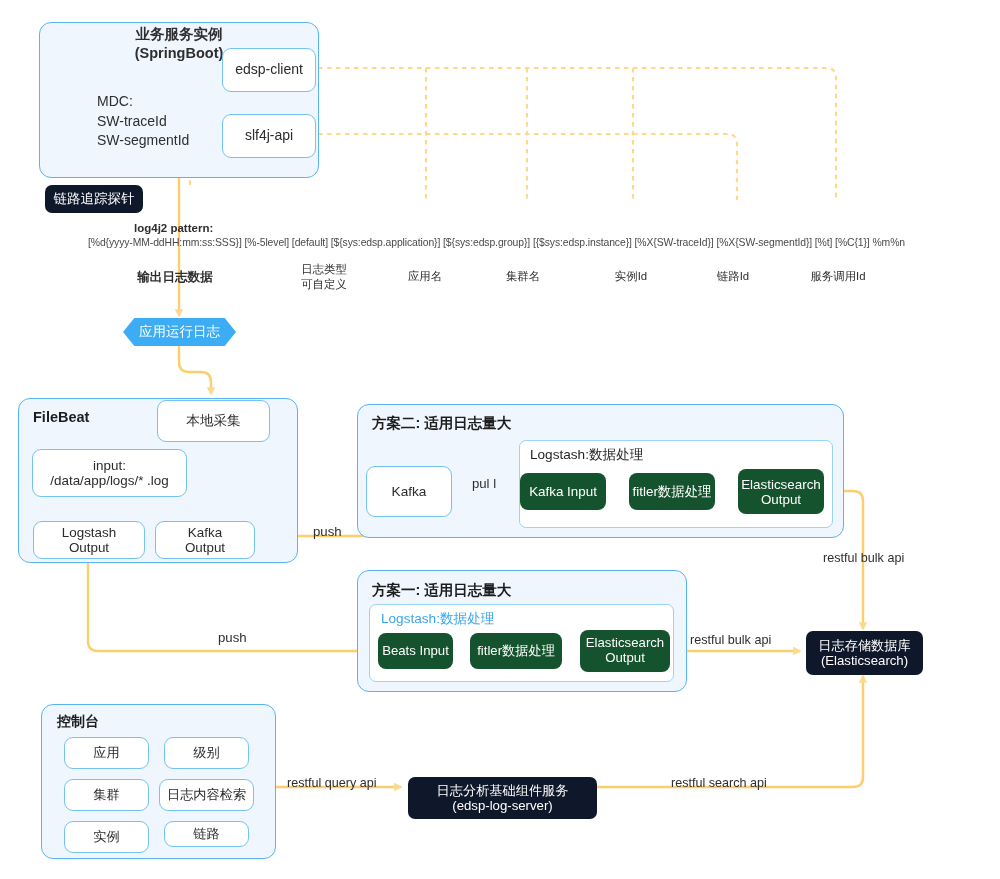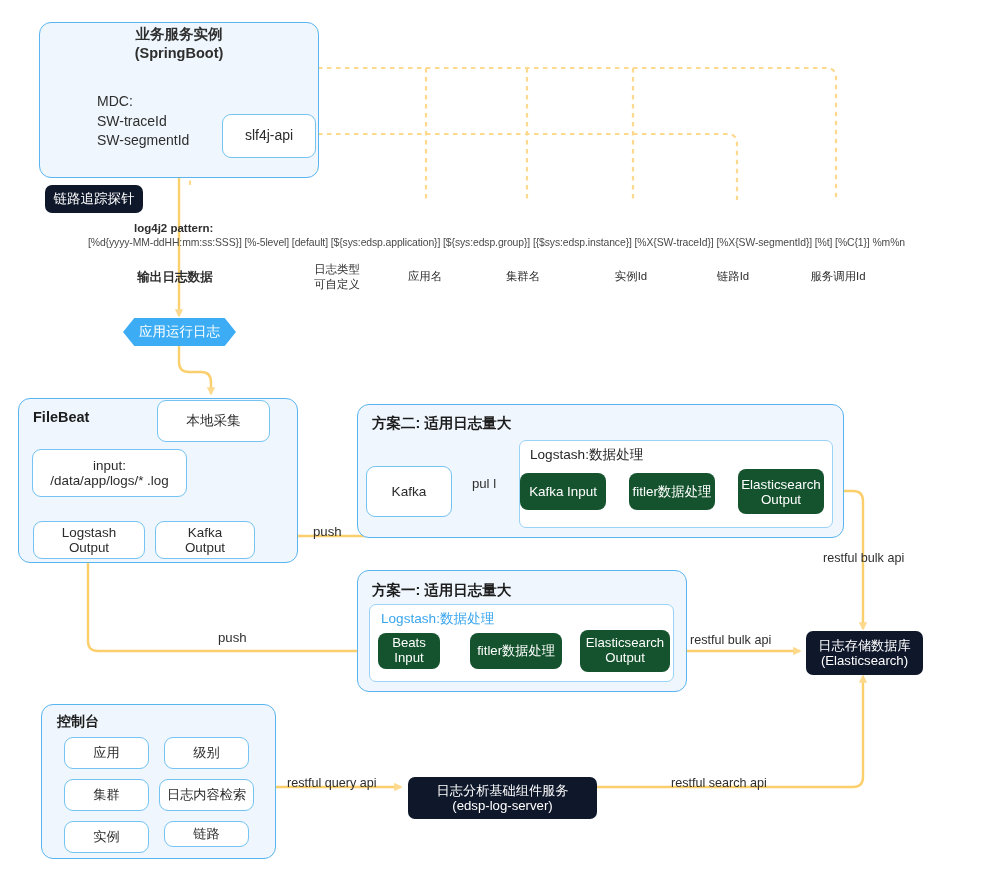--- a/index.html
+++ b/index.html
@@ -138,35 +138,38 @@
 
   <div class="panel" style="left:39px;top:22px;width:280px;height:156px;"></div>
 
   <div class="lbl c bold" style="left:179px;top:26px;font-size:14.5px;">业务服务实例</div>
   <div class="lbl c bold" style="left:179px;top:45px;font-size:14.5px;">(SpringBoot)</div>
 
   <div class="lbl" style="left:97px;top:92px;font-size:14px;line-height:1.4;">MDC:
 SW-traceId
 SW-segmentId</div>
 
+  <div class="wbox" style="left:222px;top:48px;width:94px;height:44px;font-size:14px;">
+    <span>edsp-client</span>
+  </div>
 
   <div class="wbox" style="left:222px;top:114px;width:94px;height:44px;font-size:14px;">
     <span>slf4j-api</span>
   </div>
 
   <div class="pill" style="left:45px;top:185px;width:98px;height:28px;font-size:13.5px;">
     <span>链路追踪探针</span>
   </div>
 
   <div class="lbl bold" style="left:134px;top:222px;font-size:11.5px;">log4j2 pattern:</div>
 
   <div class="mono-pattern" style="left:88px;top:237px;font-size:10.4px;">[%d{yyyy-MM-ddHH:mm:ss:SSS}] [%-5level] [default] [${sys:edsp.application}] [${sys:edsp.group}] [{$sys:edsp.instance}] [%X{SW-traceId}] [%X{SW-segmentId}] [%t] [%C{1}] %m%n</div>
 
   <div class="lbl c bold" style="left:175px;top:270px;font-size:12.6px;">输出日志数据</div>
-  <div class="lbl c" style="left:337px;top:262px;font-size:11.4px;line-height:1.35;">日志类型
+  <div class="lbl c" style="left:324px;top:262px;font-size:11.4px;line-height:1.35;">日志类型
 可自定义</div>
   <div class="lbl c" style="left:425px;top:270px;font-size:11.4px;">应用名</div>
   <div class="lbl c" style="left:523px;top:270px;font-size:11.4px;">集群名</div>
   <div class="lbl c" style="left:631px;top:270px;font-size:11.4px;">实例Id</div>
   <div class="lbl c" style="left:733px;top:270px;font-size:11.4px;">链路Id</div>
   <div class="lbl c" style="left:838px;top:270px;font-size:11.4px;">服务调用Id</div>
 
   <div class="hex" style="left:123px;top:318px;width:113px;height:28px;font-size:13.5px;">
     <span>应用运行日志</span>
   </div>
@@ -220,21 +223,21 @@
   </div>
 
   <div class="panel" style="left:357px;top:570px;width:330px;height:122px;"></div>
 
   <div class="title-in-panel" style="left:372px;top:581px;font-size:14.5px;">方案一: 适用日志量大</div>
 
   <div class="wbox sq" style="left:369px;top:604px;width:305px;height:78px;border-color:#9ad3f5;"></div>
 
   <div class="subtitle-blue" style="left:381px;top:610px;font-size:13.6px;">Logstash:数据处理</div>
 
-  <div class="bluebox" style="left:378px;top:633px;width:62px;height:36px;font-size:13.2px;">
+  <div class="bluebox" style="left:378px;top:633px;width:75px;height:36px;font-size:13.2px;">
     <span>Beats Input</span>
   </div>
   <div class="bluebox" style="left:470px;top:633px;width:92px;height:36px;font-size:13.2px;">
     <span>fitler数据处理</span>
   </div>
   <div class="bluebox" style="left:580px;top:630px;width:90px;height:42px;font-size:13.2px;">
     <span style="white-space:pre-line;">Elasticsearch
 Output</span>
   </div>
 

